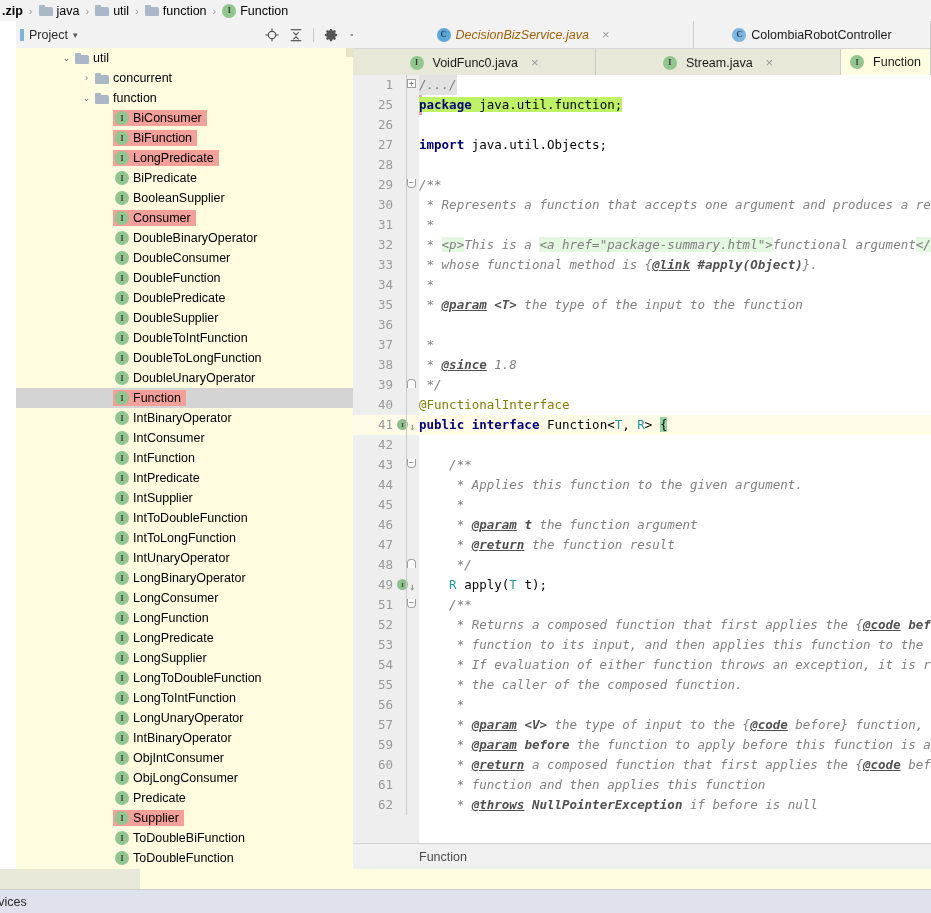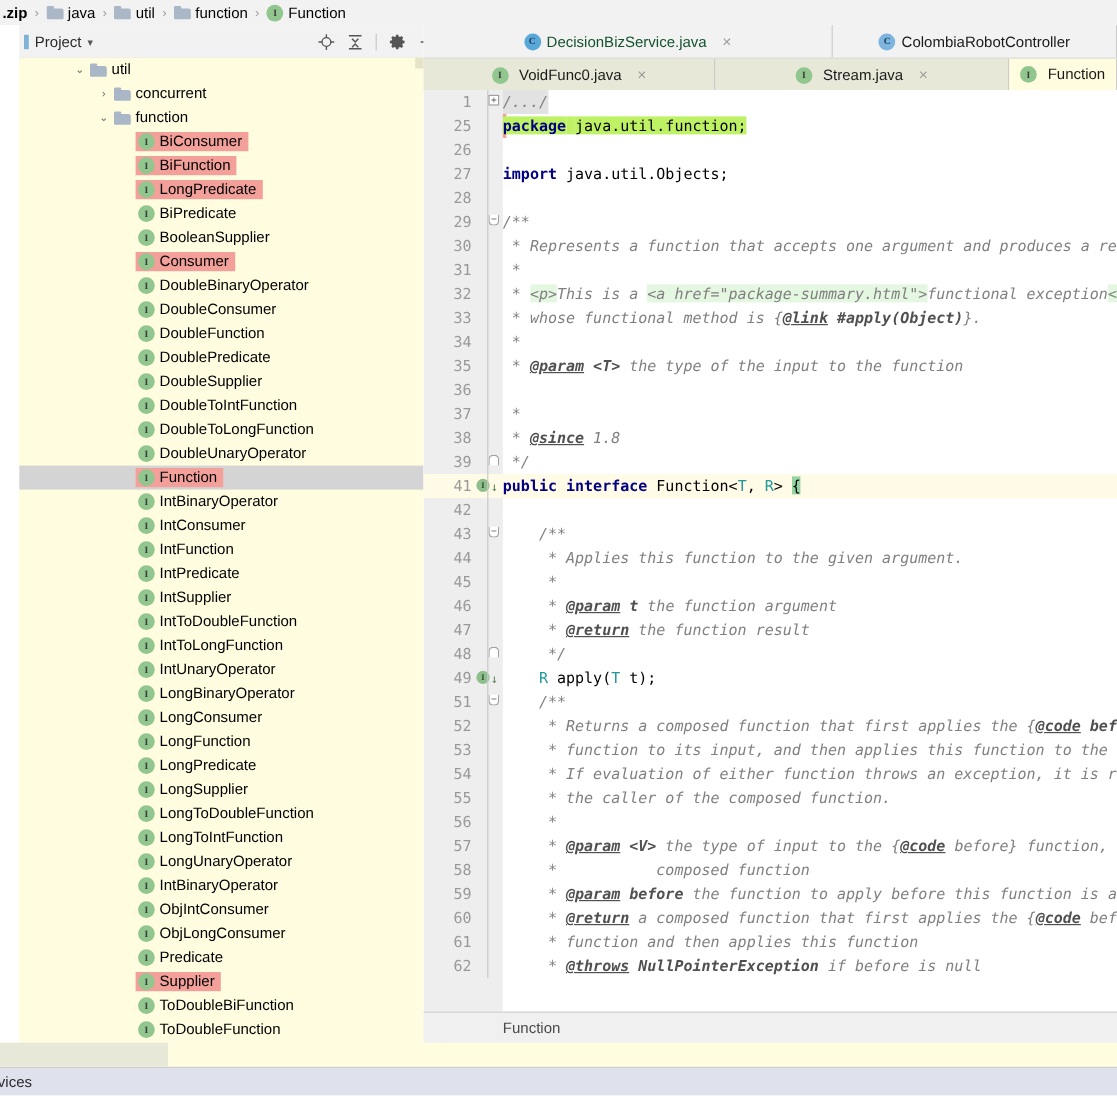--- a/index.html
+++ b/index.html
@@ -114,21 +114,21 @@
     border-right: 1px solid #cccccc;
     font-size: 12.5px; white-space: nowrap;
     justify-content: center;
   }
   .tab .tab-x { color: #9b9b9b; font-size: 13px; margin-left: 8px; }
   .tab1a { width: 322px; }
   .tab1b { flex: 1; }
   .tab2a { width: 238px; }
   .tab2b { width: 240px; }
   .tab2c { flex: 1; background: #fffce0; border-bottom: 1px solid #fffce0; }
-  .tabname-blue { color: #14532d; }
+  .tabname-blue { color: #a16207; font-style: italic; }
   .tabname { color: #1a1a1a; }
   .cls-ico {
     width: 14px; height: 14px; border-radius: 50%;
     background: #7db4e0; color: #183a56;
     display: inline-flex; align-items: center; justify-content: center;
     font-size: 8px; font-weight: bold; flex: none;
     font-family: "Liberation Serif", serif;
   }
   .cls-ico.mod { background: #5aa8d8; }
 
@@ -623,45 +623,45 @@
       <div id="foldcol"></div>
       <div id="codelines">
           <div class="cline graybg"><span class="ln">1</span><span class="vline"></span><span class="fold">+</span><span class="code"><span class="cmt">/.../</span></span></div>
           <div class="cline"><span class="ln">25</span><span class="vline"></span><span class="red-strip"></span><span class="code"><span class="kw hl-red">package</span><span class="hl-red"> </span><span class="pln hl-red">java.util.function;</span></span></div>
           <div class="cline"><span class="ln">26</span><span class="vline"></span><span class="code"></span></div>
           <div class="cline"><span class="ln">27</span><span class="vline"></span><span class="code"><span class="kw">import</span><span class="pln"> java.util.Objects;</span></span></div>
           <div class="cline"><span class="ln">28</span><span class="vline"></span><span class="code"></span></div>
           <div class="cline"><span class="ln">29</span><span class="vline"></span><span class="fold round">−</span><span class="code"><span class="cmt">/**</span></span></div>
           <div class="cline"><span class="ln">30</span><span class="vline"></span><span class="code"><span class="cmt"> * Represents a function that accepts one argument and produces a result.</span></span></div>
           <div class="cline"><span class="ln">31</span><span class="vline"></span><span class="code"><span class="cmt"> *</span></span></div>
-          <div class="cline"><span class="ln">32</span><span class="vline"></span><span class="code"><span class="cmt"> * </span><span class="tag">&lt;p&gt;</span><span class="cmt">This is a </span><span class="tag">&lt;a href="package-summary.html"&gt;</span><span class="cmt">functional exception</span><span class="tag">&lt;/a&gt;</span></span></div>
+          <div class="cline"><span class="ln">32</span><span class="vline"></span><span class="code"><span class="cmt"> * </span><span class="tag">&lt;p&gt;</span><span class="cmt">This is a </span><span class="tag">&lt;a href="package-summary.html"&gt;</span><span class="cmt">functional argument</span><span class="tag">&lt;/a&gt;</span></span></div>
           <div class="cline"><span class="ln">33</span><span class="vline"></span><span class="code"><span class="cmt"> * whose functional method is {</span><span class="jdt">@link</span><span class="cmt"> </span><span class="cmtb">#apply(Object)</span><span class="cmt">}.</span></span></div>
           <div class="cline"><span class="ln">34</span><span class="vline"></span><span class="code"><span class="cmt"> *</span></span></div>
           <div class="cline"><span class="ln">35</span><span class="vline"></span><span class="code"><span class="cmt"> * </span><span class="jdt">@param</span><span class="cmt"> </span><span class="cmtb">&lt;T&gt;</span><span class="cmt"> the type of the input to the function</span></span></div>
           <div class="cline"><span class="ln">36</span><span class="vline"></span></div>
           <div class="cline"><span class="ln">37</span><span class="vline"></span><span class="code"><span class="cmt"> *</span></span></div>
           <div class="cline"><span class="ln">38</span><span class="vline"></span><span class="code"><span class="cmt"> * </span><span class="jdt">@since</span><span class="cmt"> 1.8</span></span></div>
           <div class="cline"><span class="ln">39</span><span class="vline"></span><span class="fold roundup"></span><span class="code"><span class="cmt"> */</span></span></div>
+          <div class="cline"><span class="ln">40</span><span class="vline"></span><span class="code"><span class="ann">@FunctionalInterface</span></span></div>
           <div class="cline caret"><span class="ln">41</span><span class="gico">I</span><span class="garrow">↓</span><span class="vline"></span><span class="code"><span class="kw">public</span><span class="pln"> </span><span class="kw">interface</span><span class="pln"> Function&lt;</span><span class="typ">T</span><span class="pln">, </span><span class="typ">R</span><span class="pln">&gt; </span><span class="pln hl-brace">{</span></span></div>
           <div class="cline"><span class="ln">42</span><span class="vline"></span><span class="code"></span></div>
           <div class="cline"><span class="ln">43</span><span class="vline"></span><span class="fold round">−</span><span class="code"><span class="cmt">    /**</span></span></div>
           <div class="cline"><span class="ln">44</span><span class="vline"></span><span class="code"><span class="cmt">     * Applies this function to the given argument.</span></span></div>
           <div class="cline"><span class="ln">45</span><span class="vline"></span><span class="code"><span class="cmt">     *</span></span></div>
           <div class="cline"><span class="ln">46</span><span class="vline"></span><span class="code"><span class="cmt">     * </span><span class="jdt">@param</span><span class="cmt"> </span><span class="cmtb">t</span><span class="cmt"> the function argument</span></span></div>
           <div class="cline"><span class="ln">47</span><span class="vline"></span><span class="code"><span class="cmt">     * </span><span class="jdt">@return</span><span class="cmt"> the function result</span></span></div>
           <div class="cline"><span class="ln">48</span><span class="vline"></span><span class="fold roundup"></span><span class="code"><span class="cmt">     */</span></span></div>
           <div class="cline"><span class="ln">49</span><span class="gico">I</span><span class="garrow">↓</span><span class="vline"></span><span class="code"><span class="pln">    </span><span class="typ">R</span><span class="pln"> apply(</span><span class="typ">T</span><span class="pln"> t);</span></span></div>
           <div class="cline"><span class="ln">51</span><span class="vline"></span><span class="fold round">−</span><span class="code"><span class="cmt">    /**</span></span></div>
           <div class="cline"><span class="ln">52</span><span class="vline"></span><span class="code"><span class="cmt">     * Returns a composed function that first applies the {</span><span class="jdt">@code</span><span class="cmt"> </span><span class="cmtb">before</span></span></div>
           <div class="cline"><span class="ln">53</span><span class="vline"></span><span class="code"><span class="cmt">     * function to its input, and then applies this function to the resul</span></span></div>
           <div class="cline"><span class="ln">54</span><span class="vline"></span><span class="code"><span class="cmt">     * If evaluation of either function throws an exception, it is relaye</span></span></div>
           <div class="cline"><span class="ln">55</span><span class="vline"></span><span class="code"><span class="cmt">     * the caller of the composed function.</span></span></div>
           <div class="cline"><span class="ln">56</span><span class="vline"></span><span class="code"><span class="cmt">     *</span></span></div>
           <div class="cline"><span class="ln">57</span><span class="vline"></span><span class="code"><span class="cmt">     * </span><span class="jdt">@param</span><span class="cmt"> </span><span class="cmtb">&lt;V&gt;</span><span class="cmt"> the type of input to the {</span><span class="jdt">@code</span><span class="cmt"> before} function, and t</span></span></div>
-          <div class="cline"><span class="ln">58</span><span class="vline"></span><span class="code"><span class="cmt">     *           composed function</span></span></div>
           <div class="cline"><span class="ln">59</span><span class="vline"></span><span class="code"><span class="cmt">     * </span><span class="jdt">@param</span><span class="cmt"> </span><span class="cmtb">before</span><span class="cmt"> the function to apply before this function is applie</span></span></div>
           <div class="cline"><span class="ln">60</span><span class="vline"></span><span class="code"><span class="cmt">     * </span><span class="jdt">@return</span><span class="cmt"> a composed function that first applies the {</span><span class="jdt">@code</span><span class="cmt"> before}</span></span></div>
           <div class="cline"><span class="ln">61</span><span class="vline"></span><span class="code"><span class="cmt">     * function and then applies this function</span></span></div>
           <div class="cline"><span class="ln">62</span><span class="vline"></span><span class="code"><span class="cmt">     * </span><span class="jdt">@throws</span><span class="cmt"> </span><span class="cmtb">NullPointerException</span><span class="cmt"> if before is null</span></span></div>
         </div>
     </div>
     <div id="bottom-edit-bar">
       <span>Function</span>
     </div>
   </div>

